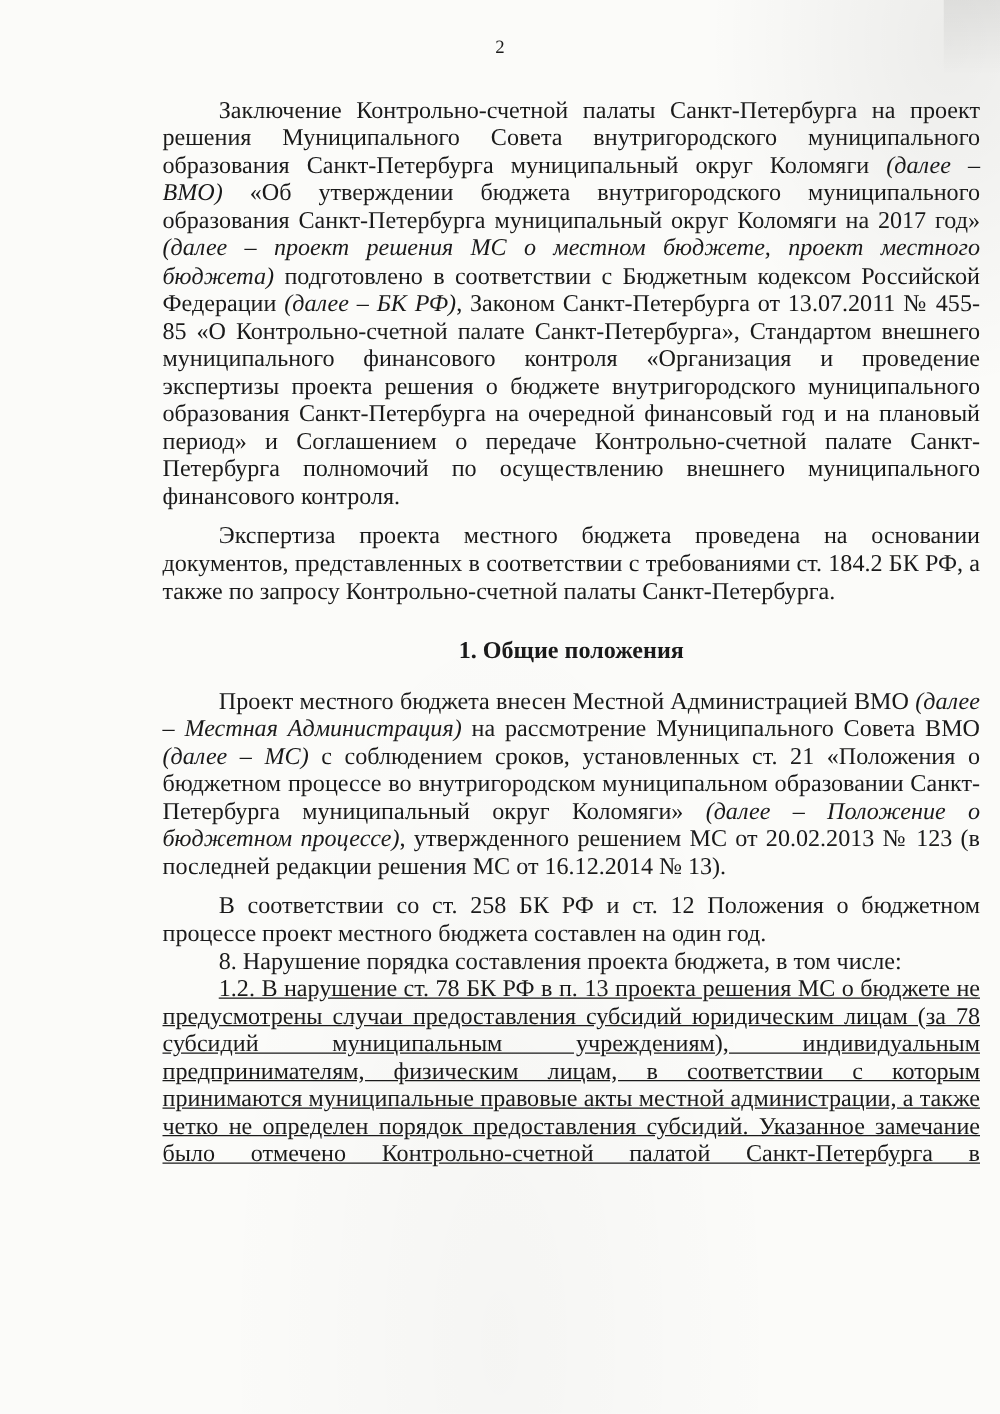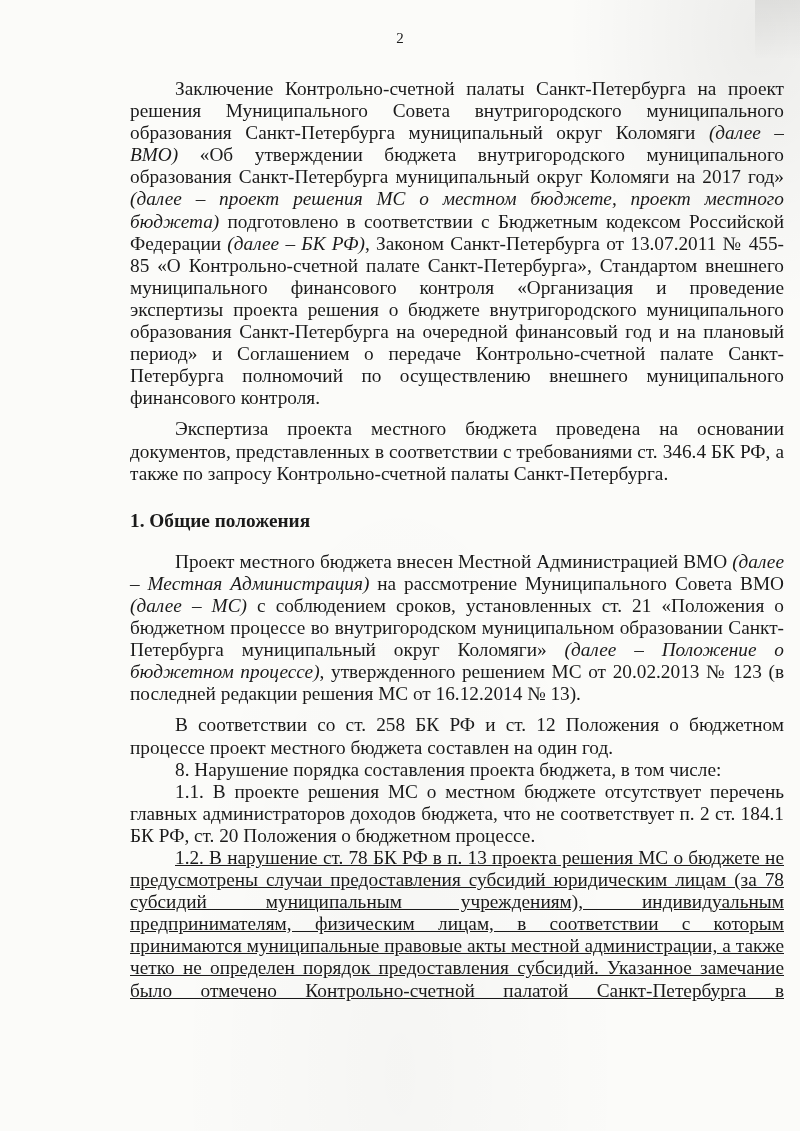--- a/index.html
+++ b/index.html
@@ -20,42 +20,41 @@
     position: absolute; top: 30px; left: 0; width: 800px;
     text-align: center; font-size: 15px;
   }
   .content {
     position: absolute; top: 78px; left: 130px; width: 654px;
     font-size: 19.3px; line-height: 22.1px;
   }
   .para { margin: 0; text-align: justify; text-indent: 45px; }
   .para.gap { margin-top: 9px; }
   .heading {
-    text-align: left; font-weight: bold;
+    text-align: center; font-weight: bold;
     margin: 25px 0 19px 0;
   }
   i { font-style: italic; }
   .last-line-justify { text-align-last: justify; text-decoration: underline; }
   .edge-mark {
     position: absolute; right: 0; top: 0; width: 45px; height: 60px;
     background: linear-gradient(180deg, rgba(0,0,0,0.07), rgba(0,0,0,0));
   }
 </style>
 </head>
 <body>
 
 <div class="scan-shade"></div>
 <div class="edge-mark"></div>
 
 <div class="page-number">2</div>
 
 <div class="content">
   <p class="para"><span>Заключение Контрольно-счетной палаты Санкт-Петербурга на проект решения Муниципального Совета внутригородского муниципального образования Санкт-Петербурга муниципальный округ Коломяги </span><i>(далее – ВМО)</i><span> «Об утверждении бюджета внутригородского муниципального образования Санкт-Петербурга муниципальный округ Коломяги на 2017 год» </span><i>(далее – проект решения МС о местном бюджете, проект местного бюджета)</i><span> подготовлено в соответствии с Бюджетным кодексом Российской Федерации </span><i>(далее – БК РФ)</i><span>, Законом Санкт-Петербурга от 13.07.2011 № 455-85 «О Контрольно-счетной палате Санкт-Петербурга», Стандартом внешнего муниципального финансового контроля «Организация и проведение экспертизы проекта решения о бюджете внутригородского муниципального образования Санкт-Петербурга на очередной финансовый год и на плановый период» и Соглашением о передаче Контрольно-счетной палате Санкт-Петербурга полномочий по осуществлению внешнего муниципального финансового контроля.</span></p>
-  <p class="para gap"><span>Экспертиза проекта местного бюджета проведена на основании документов, представленных в соответствии с требованиями ст. 346.4 БК РФ, а также по запросу Контрольно-счетной палаты Санкт-Петербурга.</span></p>
+  <p class="para gap"><span>Экспертиза проекта местного бюджета проведена на основании документов, представленных в соответствии с требованиями ст. 184.2 БК РФ, а также по запросу Контрольно-счетной палаты Санкт-Петербурга.</span></p>
 
   <div class="heading">1. Общие положения</div>
 
   <p class="para"><span>Проект местного бюджета внесен Местной Администрацией ВМО </span><i>(далее – Местная Администрация)</i><span> на рассмотрение Муниципального Совета ВМО </span><i>(далее – МС)</i><span> с соблюдением сроков, установленных ст. 21 «Положения о бюджетном процессе во внутригородском  муниципальном образовании Санкт-Петербурга муниципальный округ Коломяги» </span><i>(далее – Положение о бюджетном процессе)</i><span>, утвержденного решением МС от 20.02.2013 № 123 (в последней редакции решения МС от 16.12.2014 № 13).</span></p>
   <p class="para gap"><span>В соответствии со ст. 258 БК РФ и ст. 12 Положения о бюджетном процессе проект местного бюджета составлен на один год.</span></p>
   <p class="para"><span>8. Нарушение порядка составления проекта бюджета, в том числе:</span></p>
-  <p class="para"><span>1.1. В проекте решения МС о местном бюджете отсутствует перечень главных администраторов доходов бюджета, что не соответствует п. 2 ст. 184.1 БК РФ, ст. 20 Положения о бюджетном процессе.</span></p>
   <p class="para last-line-justify"><span>1.2. В нарушение ст. 78 БК РФ в п. 13 проекта решения МС о бюджете не предусмотрены случаи предоставления субсидий юридическим лицам (за 78 субсидий муниципальным учреждениям), индивидуальным предпринимателям, физическим лицам, в соответствии с которым принимаются муниципальные правовые акты местной администрации,  а также четко не определен порядок предоставления субсидий. Указанное замечание было отмечено Контрольно-счетной палатой Санкт-Петербурга в</span></p>
 </div>
 
 </body></html>

